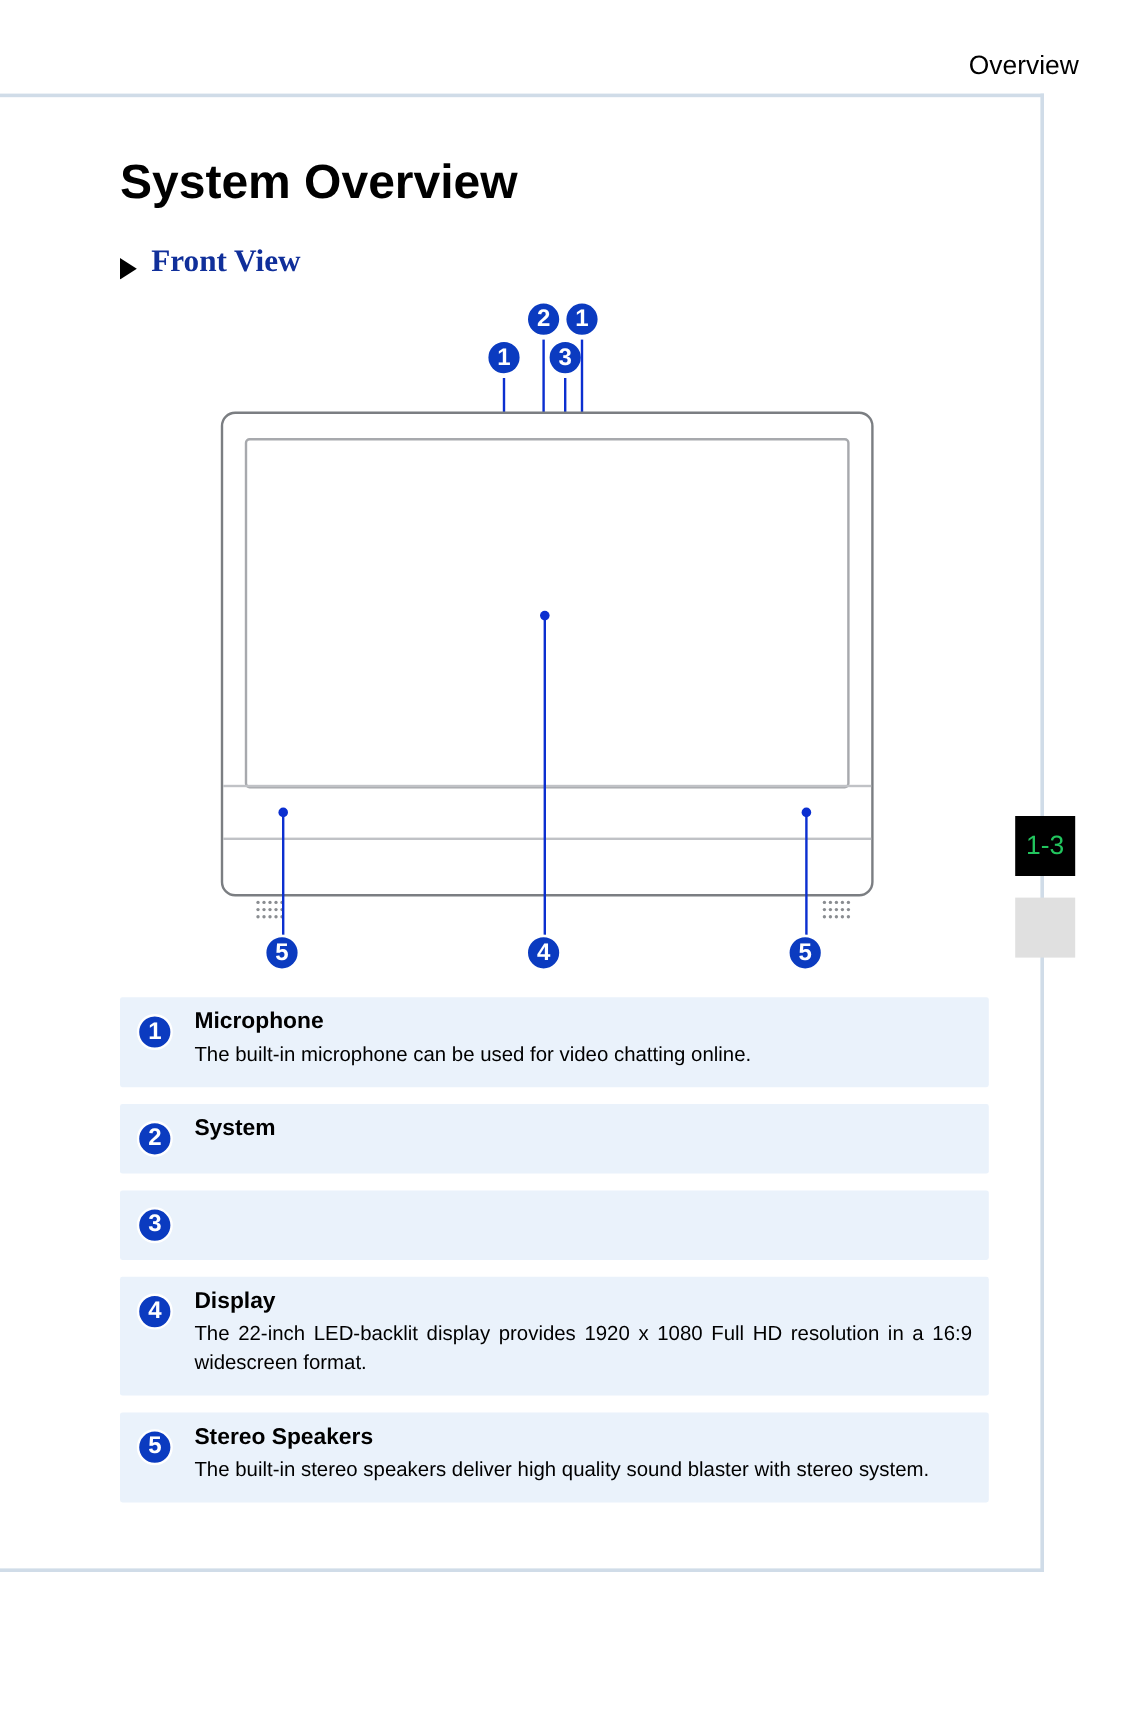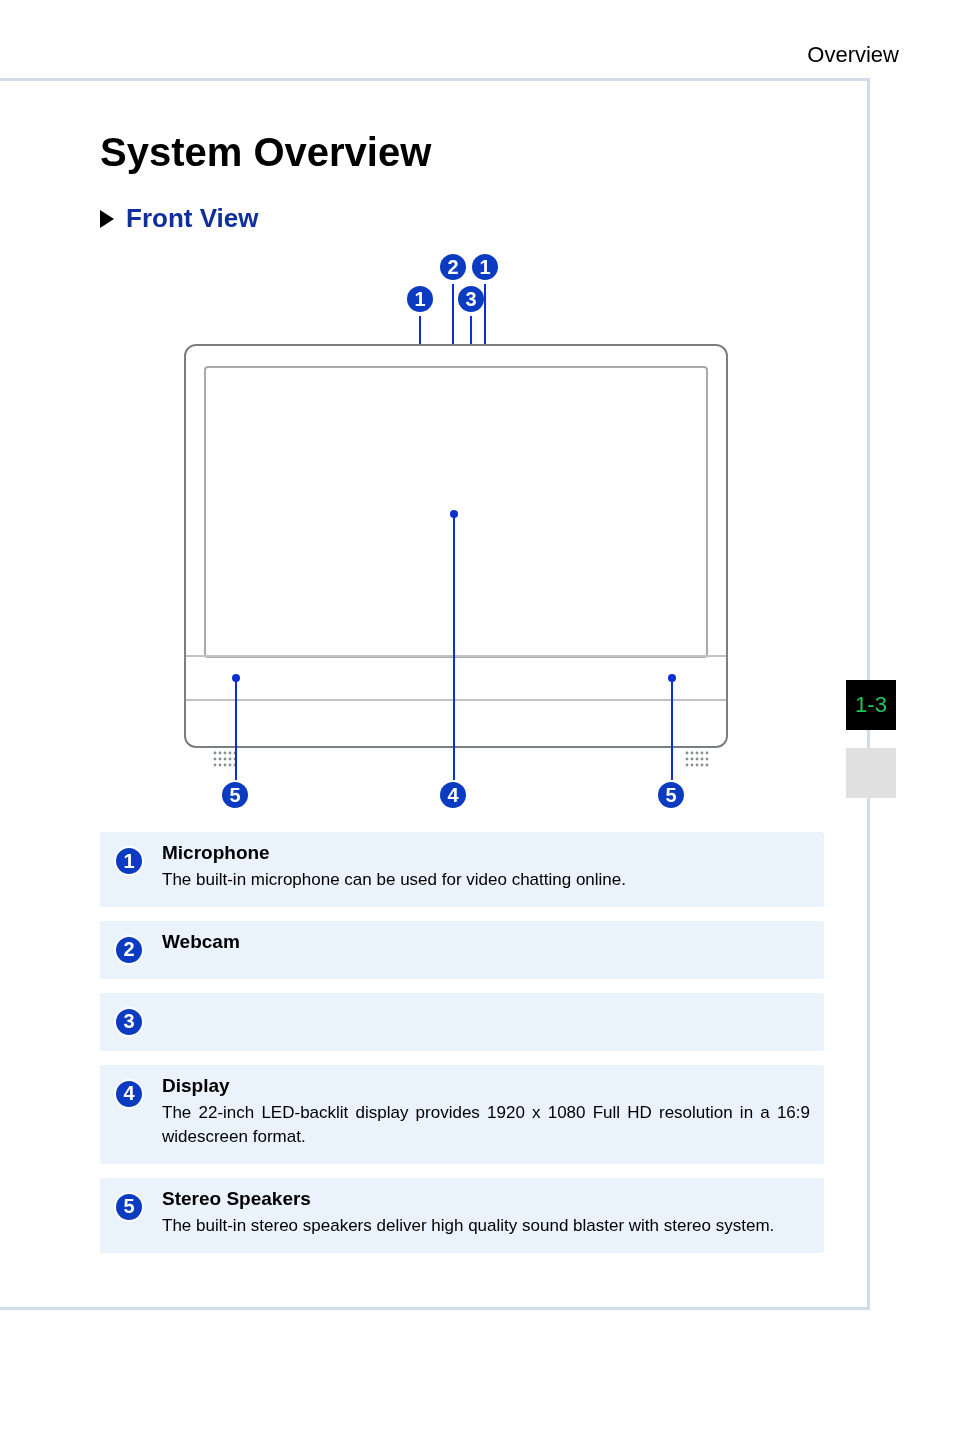--- a/index.html
+++ b/index.html
@@ -69,23 +69,24 @@
     right: 130px;
     top: 130px;
   }
   h1.title {
     font-size: 40px;
     font-weight: bold;
     margin: 0 0 11px 0;
   }
   .subsection {
     display: flex;
-    align-items: center;
+    align-items: flex-end;
     gap: 10px;
     margin: 28px 0 10px 0;
+    font-family: Liberation Serif, serif;
   }
   .chevron-icon {
     display: inline-block;
   }
   .chevron-icon svg { display: block; }
   .sub-title {
     font-size: 26px;
     font-weight: bold;
     color: #102f9a;
   }
@@ -309,21 +310,21 @@
         <div class="list-badge">1</div>
         <div class="legend-text">
           <div class="lt-title">Microphone</div>
           <div class="lt-desc">The built-in microphone can be used for video chatting online.</div>
         </div>
       </div>
 
       <div class="legend-item">
         <div class="list-badge">2</div>
         <div class="legend-text">
-          <div class="lt-title">Webcam</div>
+          <div class="lt-title">System</div>
         </div>
       </div>
 
       <div class="legend-item">
         <div class="list-badge">3</div>
       </div>
 
       <div class="legend-item">
         <div class="list-badge">4</div>
         <div class="legend-text">

